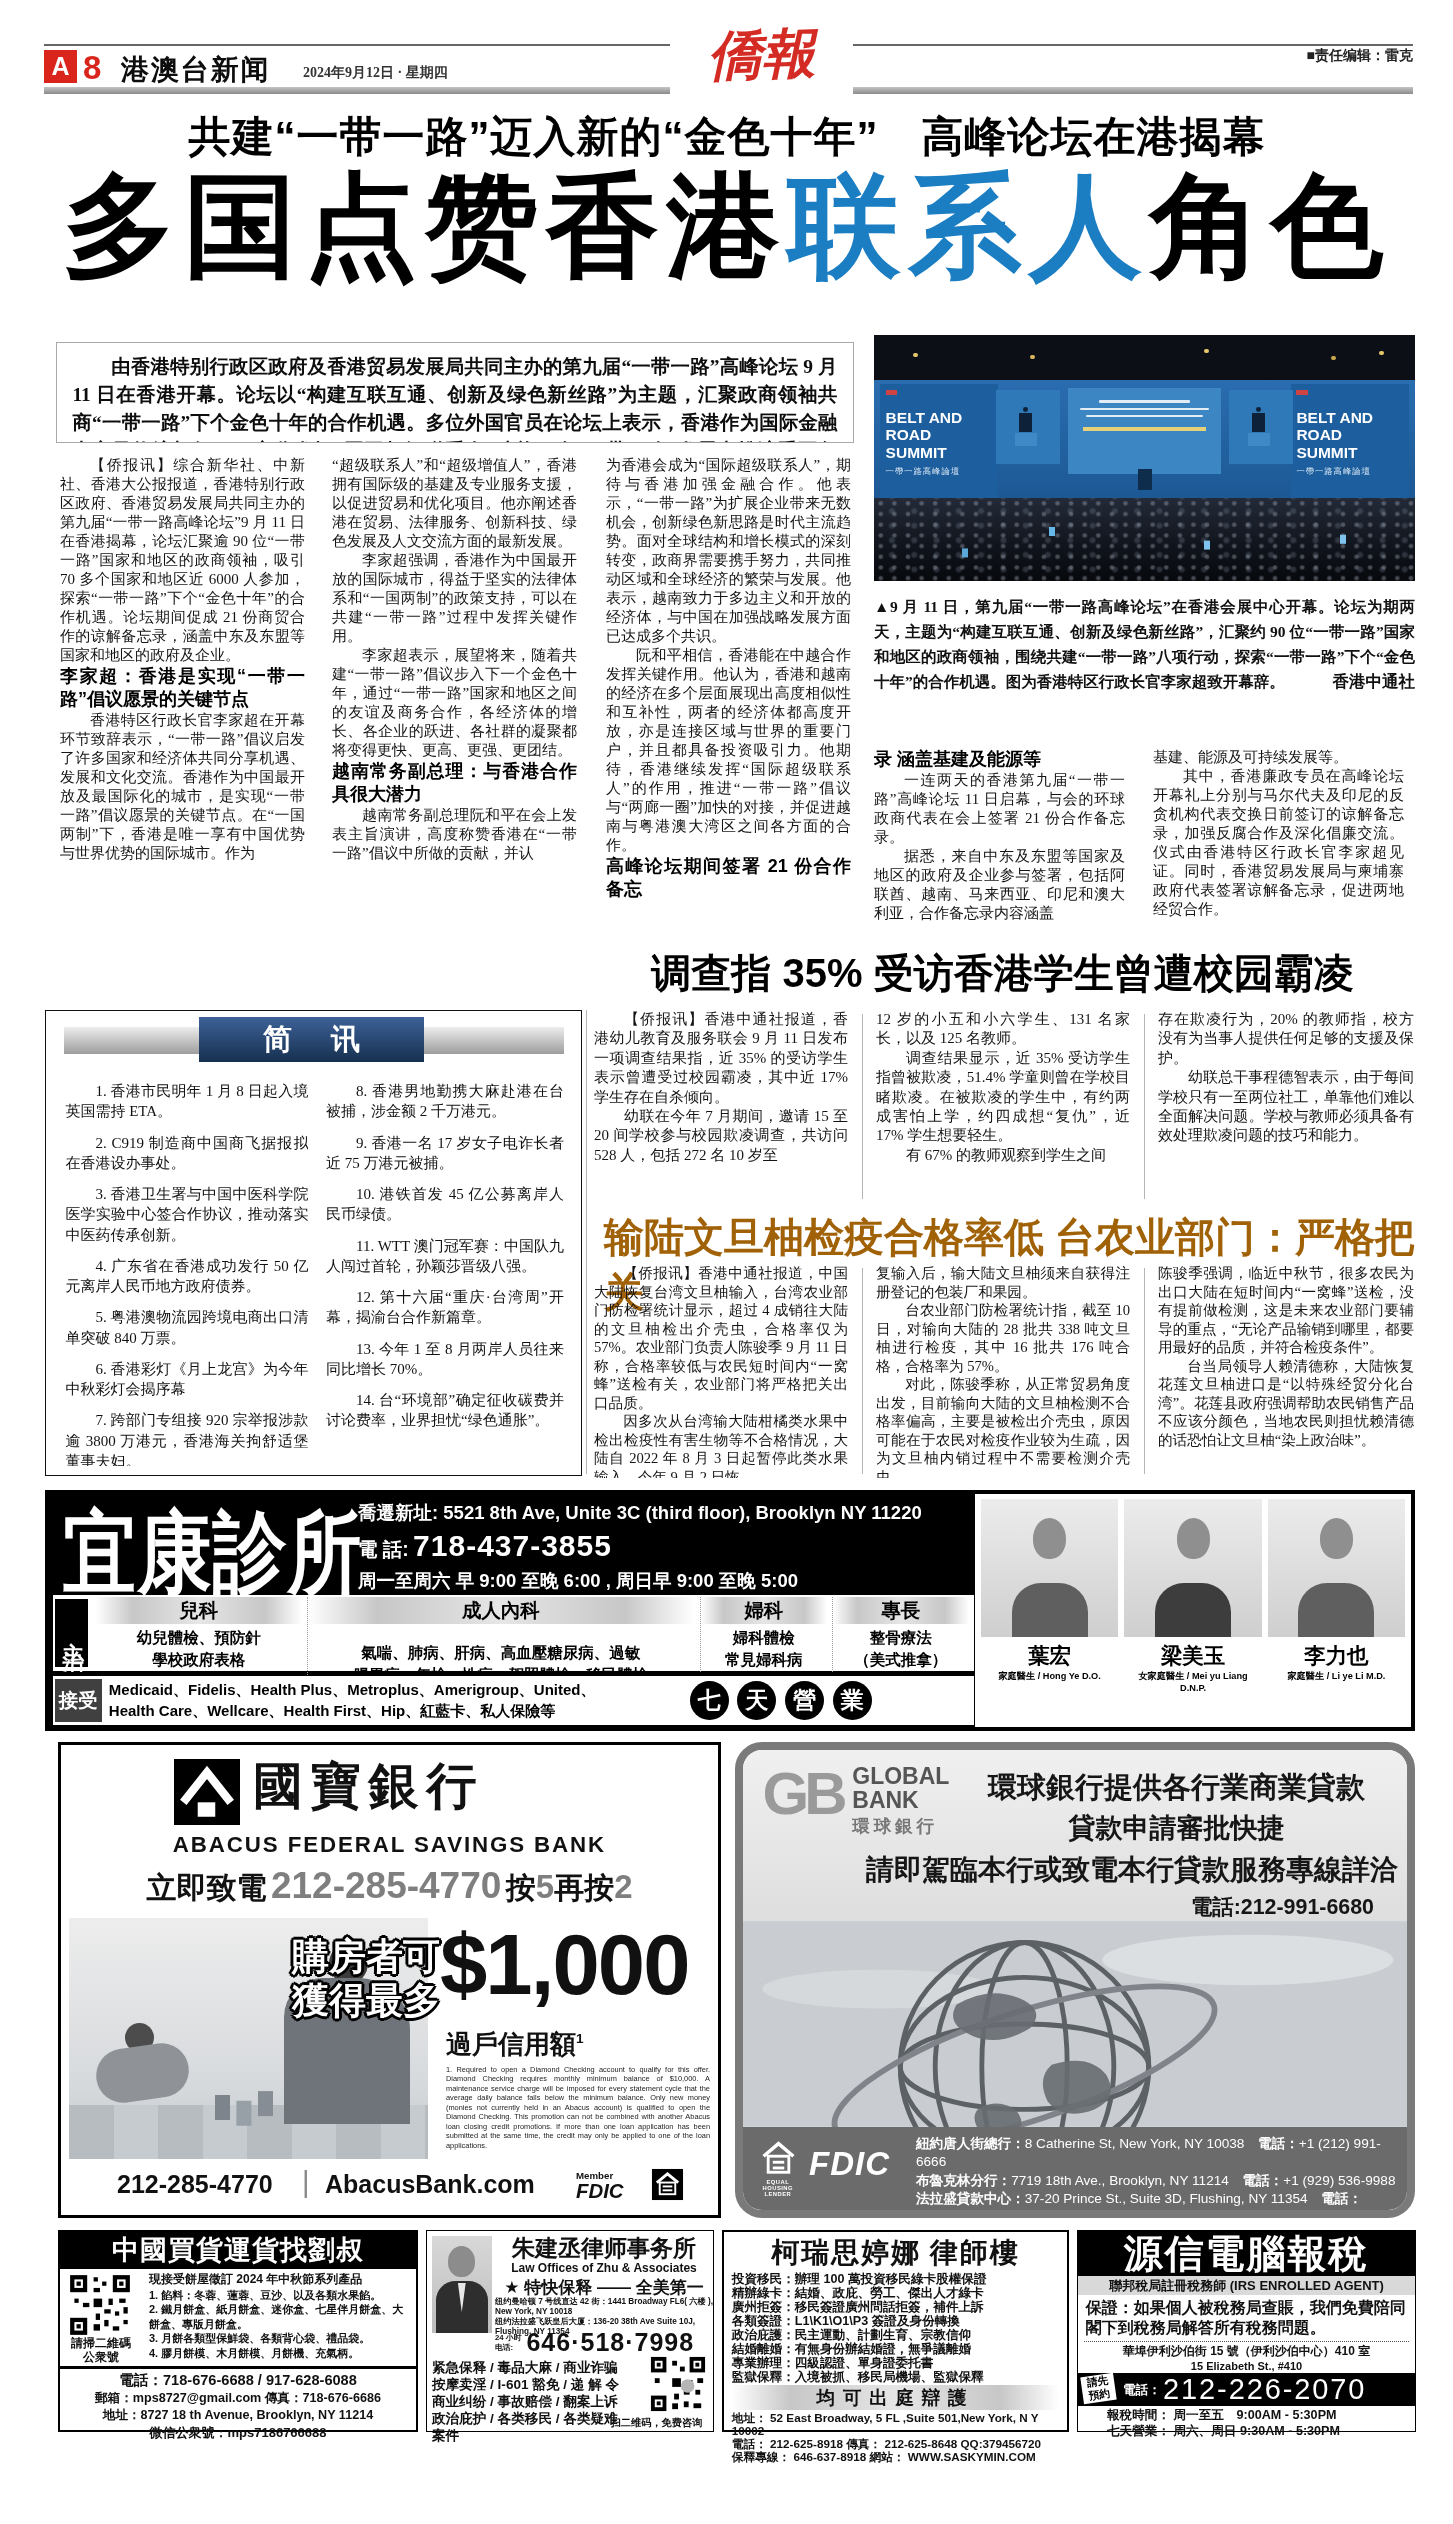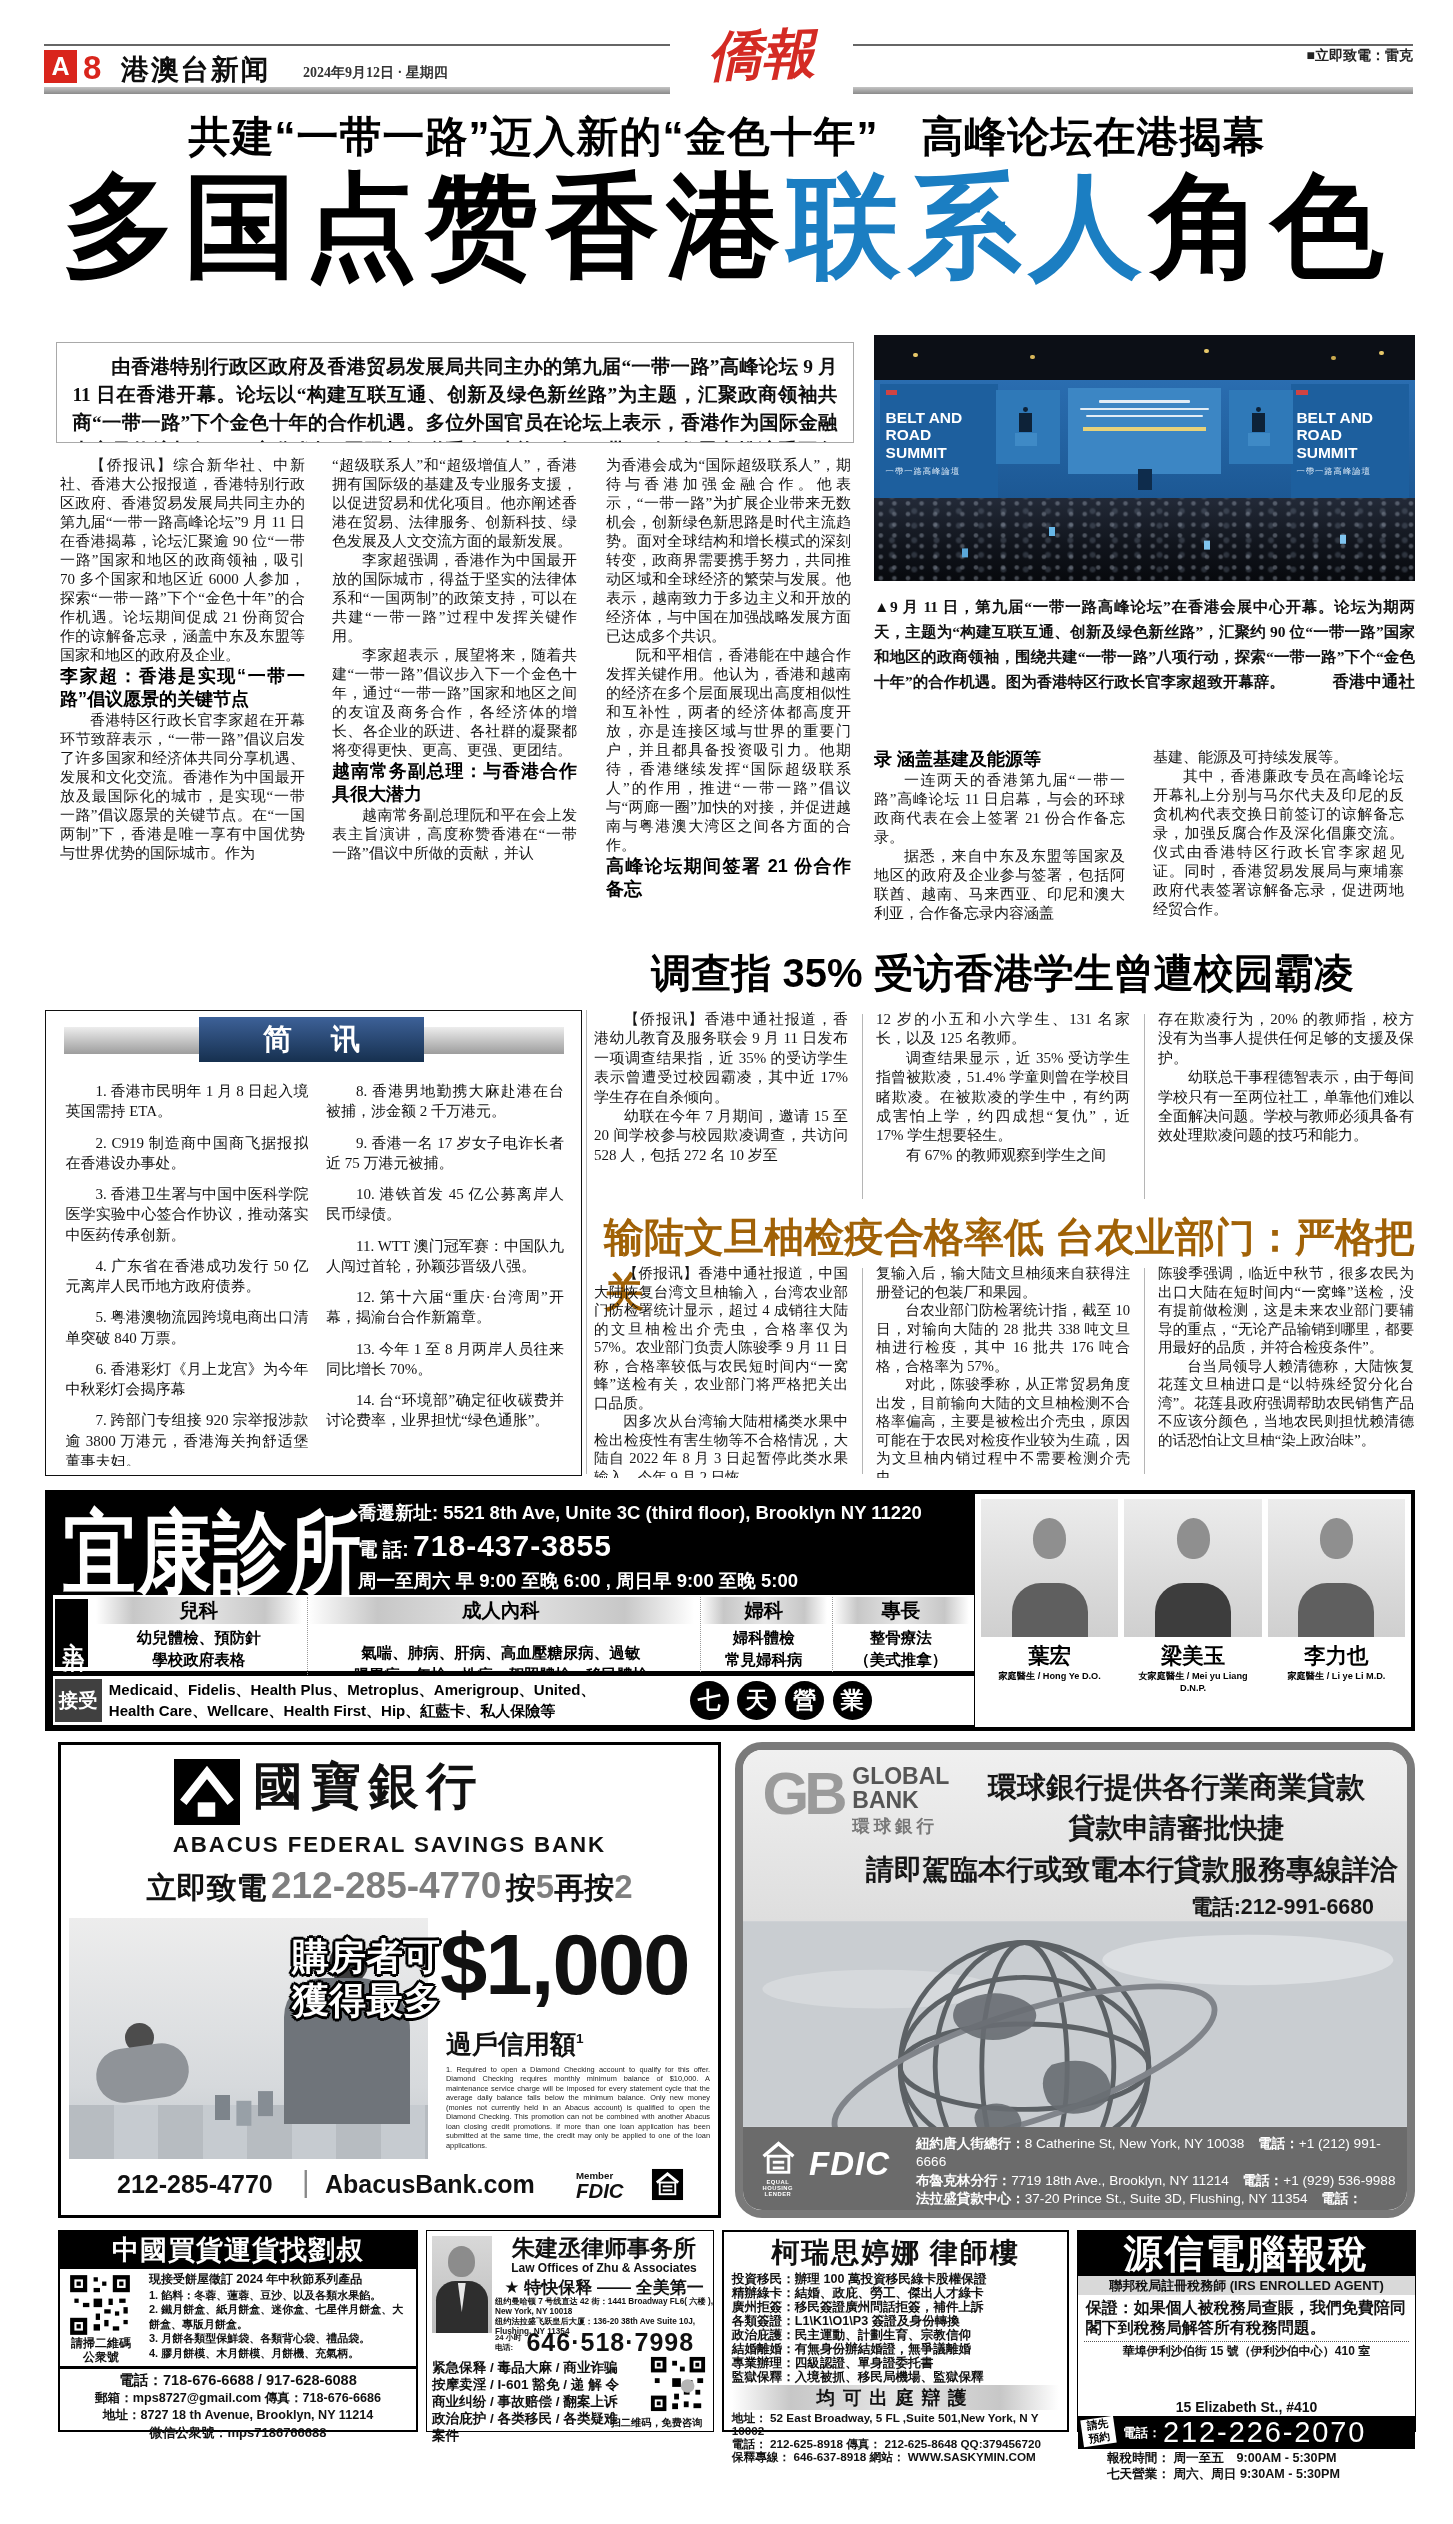--- a/index.html
+++ b/index.html
@@ -33,21 +33,21 @@
 <body>
 
 <div class="abs" style="left:44px;top:44px;width:626px;height:1.9px;background:#666;"></div>
 <div class="abs" style="left:853px;top:44px;width:560px;height:1.9px;background:#666;"></div>
 
 <div class="abs sans" style="left:44px;top:50px;width:33px;height:33px;background:#d9251c;color:#fff;font-size:25px;font-weight:900;text-align:center;line-height:33px;">A</div>
 <div class="abs sans" style="left:83px;top:49px;font-size:33px;font-weight:900;color:#d9251c;">8</div>
 <div class="abs sans" style="left:121px;top:51px;font-size:28px;font-weight:900;color:#0d0d0d;letter-spacing:1.9px;">港澳台新闻</div>
 <div class="abs" style="left:303px;top:64px;font-size:14px;font-weight:700;color:#333;">2024年9月12日 · 星期四</div>
 <div class="abs" style="left:670px;top:19.4px;width:183px;text-align:center;font-size:54px;font-weight:900;color:#d42b24;font-style:italic;transform:rotate(-2deg);">僑報</div>
-<div class="abs" style="left:1199px;top:47px;width:214px;text-align:right;font-size:14px;font-weight:700;color:#222;">■立即致電：雷克</div>
+<div class="abs" style="left:1199px;top:47px;width:214px;text-align:right;font-size:14px;font-weight:700;color:#222;">■责任编辑：雷克</div>
 
 <div class="abs" style="left:44px;top:87px;width:626px;height:6.8px;background:linear-gradient(#c4c4c4,#8a8a8a);"></div>
 <div class="abs" style="left:853px;top:87px;width:560px;height:6.8px;background:linear-gradient(#c4c4c4,#8a8a8a);"></div>
 
 <div class="abs sans" style="left:0;top:109px;width:1454px;text-align:center;font-size:42px;font-weight:900;color:#000;letter-spacing:1px;">共建“一带一路”迈入新的“金色十年”　高峰论坛在港揭幕</div>
 
 <div class="abs sans bigheadline" style="left:0;top:163px;width:1454px;text-align:center;font-size:113px;line-height:1.12;letter-spacing:7.8px;white-space:nowrap;">
   <span style="color:#000;">多国点赞香港</span><span style="color:#1b7ec2;">联系人</span><span style="color:#000;">角色</span>
 </div>
 
@@ -471,21 +471,21 @@
   <div style="font-size:11.7px;font-weight:700;line-height:13px;">電話： 212-625-8918 傳真： 212-625-8648 QQ:379456720</div>
   <div style="font-size:11.7px;font-weight:700;line-height:13px;">保釋專線： 646-637-8918  網站： WWW.SASKYMIN.COM</div>
 </div>
 
 <div class="abs sans" style="left:1077px;top:2230px;width:339px;height:202px;border:1.9px solid #000;background:#fff;box-sizing:border-box;">
   <div style="height:45px;background:#000;color:#fff;text-align:center;font-size:39px;font-weight:900;line-height:45px;letter-spacing:1.9px;">源信電腦報稅</div>
   <div style="height:19.4px;background:#d9d9d9;text-align:center;font-size:13px;font-weight:900;line-height:19.4px;">聯邦稅局註冊稅務師 (IRS ENROLLED AGENT)</div>
   <div style="padding:2.9px 7.8px;font-size:16px;font-weight:900;line-height:1.25;">保證：如果個人被稅務局查賬，我們免費陪同閣下到稅務局解答所有稅務問題。</div>
   <div style="border-top:1.9px dotted #555;margin:0 5.8px;"></div>
   <div style="text-align:center;font-size:12px;font-weight:700;margin-top:1px;">華埠伊利沙伯街 15 號（伊利沙伯中心）410 室</div>
-  <div style="text-align:center;font-size:14px;font-weight:700;margin-top:39px;">15 Elizabeth St.,  #410</div>
+  <div style="text-align:center;font-size:11px;font-weight:700;">15 Elizabeth St.,  #410</div>
   <div style="position:relative;height:33px;background:#000;color:#fff;margin-top:1px;">
     <div style="position:absolute;left:3.9px;top:1.9px;width:33px;height:27px;background:#fff;color:#000;font-size:10.7px;font-weight:900;text-align:center;line-height:1.25;transform:rotate(-8deg);"><span>請先</span><br><span>預約</span></div>
     <span style="position:absolute;left:45px;top:8.7px;font-size:12.6px;font-weight:700;">電話：</span>
     <span style="position:absolute;left:85px;top:0;font-size:29px;font-weight:400;letter-spacing:1.9px;">212-226-2070</span>
   </div>
   <div style="padding:1.9px 0 0 29px;font-size:12.6px;font-weight:700;line-height:15.5px;">
     <div>報稅時間： 周一至五　9:00AM - 5:30PM</div>
     <div>七天營業： 周六、周日 9:30AM - 5:30PM</div>
   </div>
 </div>

